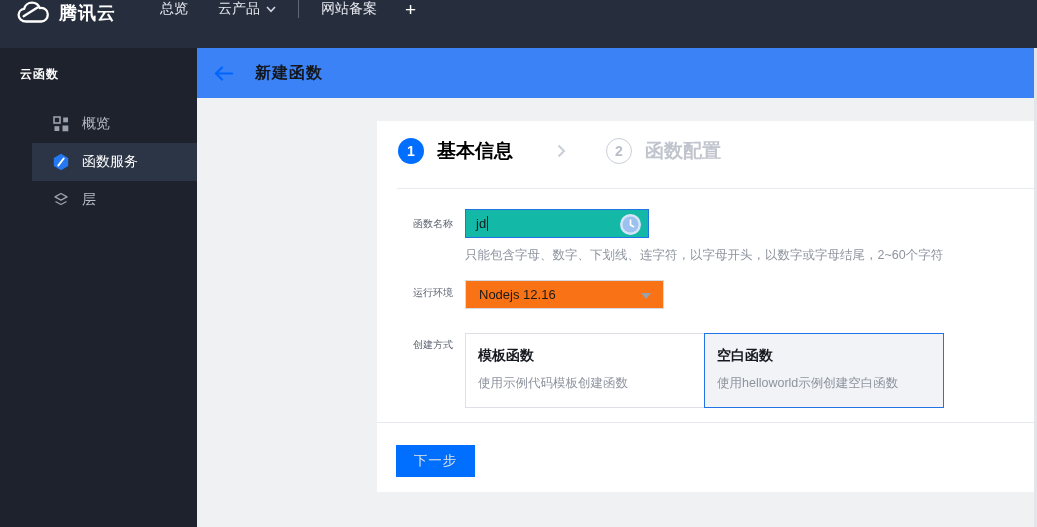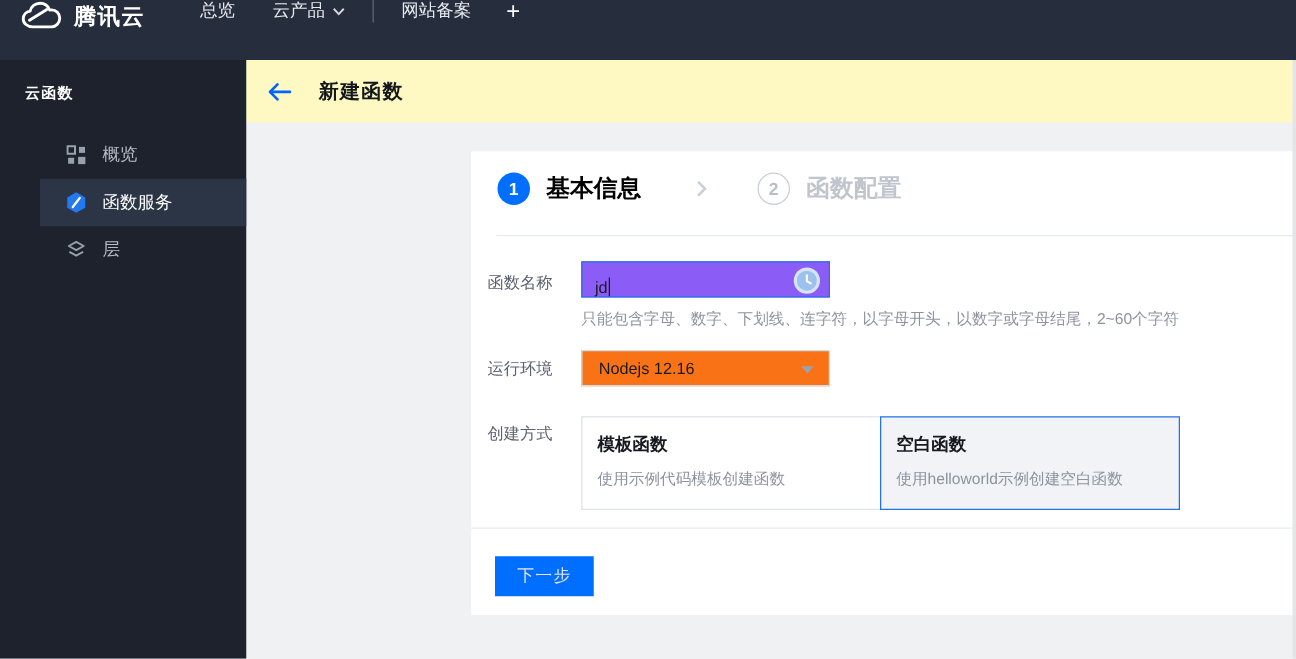--- a/index.html
+++ b/index.html
@@ -39,21 +39,21 @@
   .side-item {
     height:38px; display:flex; align-items:center; padding-left:20px;
     color:#b6bdc8; font-size:14px; cursor:pointer;margin-left:32px;
   }
   .side-item .s-icon { width:18px; height:18px; margin-right:12px; display:flex; align-items:center; justify-content:center; }
   .side-item.selected { background:#2c3545; color:#ffffff; }
 
   
   .page-header {
     position:absolute; left:197px; top:48px; width:840px; height:50px;
-    background:#fef9c3; display:flex; align-items:center;
+    background:#3b82f6; display:flex; align-items:center;
   }
   .back-btn { margin-left:17px; display:flex; align-items:center; cursor:pointer; }
   .page-title { margin-left:22px; font-size:16px; font-weight:bold; color:#13161b; letter-spacing:1px; }
 
   
   .panel {
     position:absolute; left:377px; top:121px; width:660px; height:371px;
     background:#ffffff;
   }
 
@@ -68,29 +68,29 @@
   .step-circle.inactive { background:#ffffff; color:#b9bfc8; border:1px solid #c9cfd8; }
   .step-label { margin-left:13px; font-size:19px; }
   .step-label.active { color:#000000; font-weight:bold; }
   .step-label.inactive { color:#c0c5cd; font-weight:bold; }
   .step-chevron { margin:0 40px 0 44px; display:flex; }
 
   .divider-steps { position:absolute; left:20px; right:0; top:67px; height:1px; background:#e7eaee; }
   .divider-footer { position:absolute; left:0; right:0; top:301px; height:1px; background:#e7eaee; }
 
   
-  .form-label { position:absolute; left:13px; font-size:13px; color:#5a616e; }
+  .form-label { position:absolute; left:36px; font-size:10px; color:#5a616e; }
   .lbl-name    { top:96px; }
   .lbl-runtime { top:165px; }
   .lbl-method  { top:217px; }
 
   .name-input {
-    position:absolute; left:88px; top:88px; width:199px; height:29px;
-    border:1px solid #2273e8; background:#8b5cf6;
-    display:flex; align-items:flex-end; padding-left:10px;
+    position:absolute; left:88px; top:88px; width:184px; height:29px;
+    border:1px solid #2273e8; background:#14b8a6;
+    display:flex; align-items:center; padding-left:10px;
   }
   .name-value { font-size:13px; color:#1a1a1a; }
   .text-caret { display:inline-block; width:1px; height:15px; background:#1a1a1a; margin-left:1px; }
   .pending-icon { position:absolute; right:6px; top:3px; }
 
   .field-hint { position:absolute; left:88px; top:126px; font-size:12.5px; color:#8d939e; white-space:nowrap; }
 
   .runtime-select {
     position:absolute; left:88px; top:159px; width:199px; height:29px;
     border:1px solid #d6dae1; background:#f97316; cursor:pointer;

